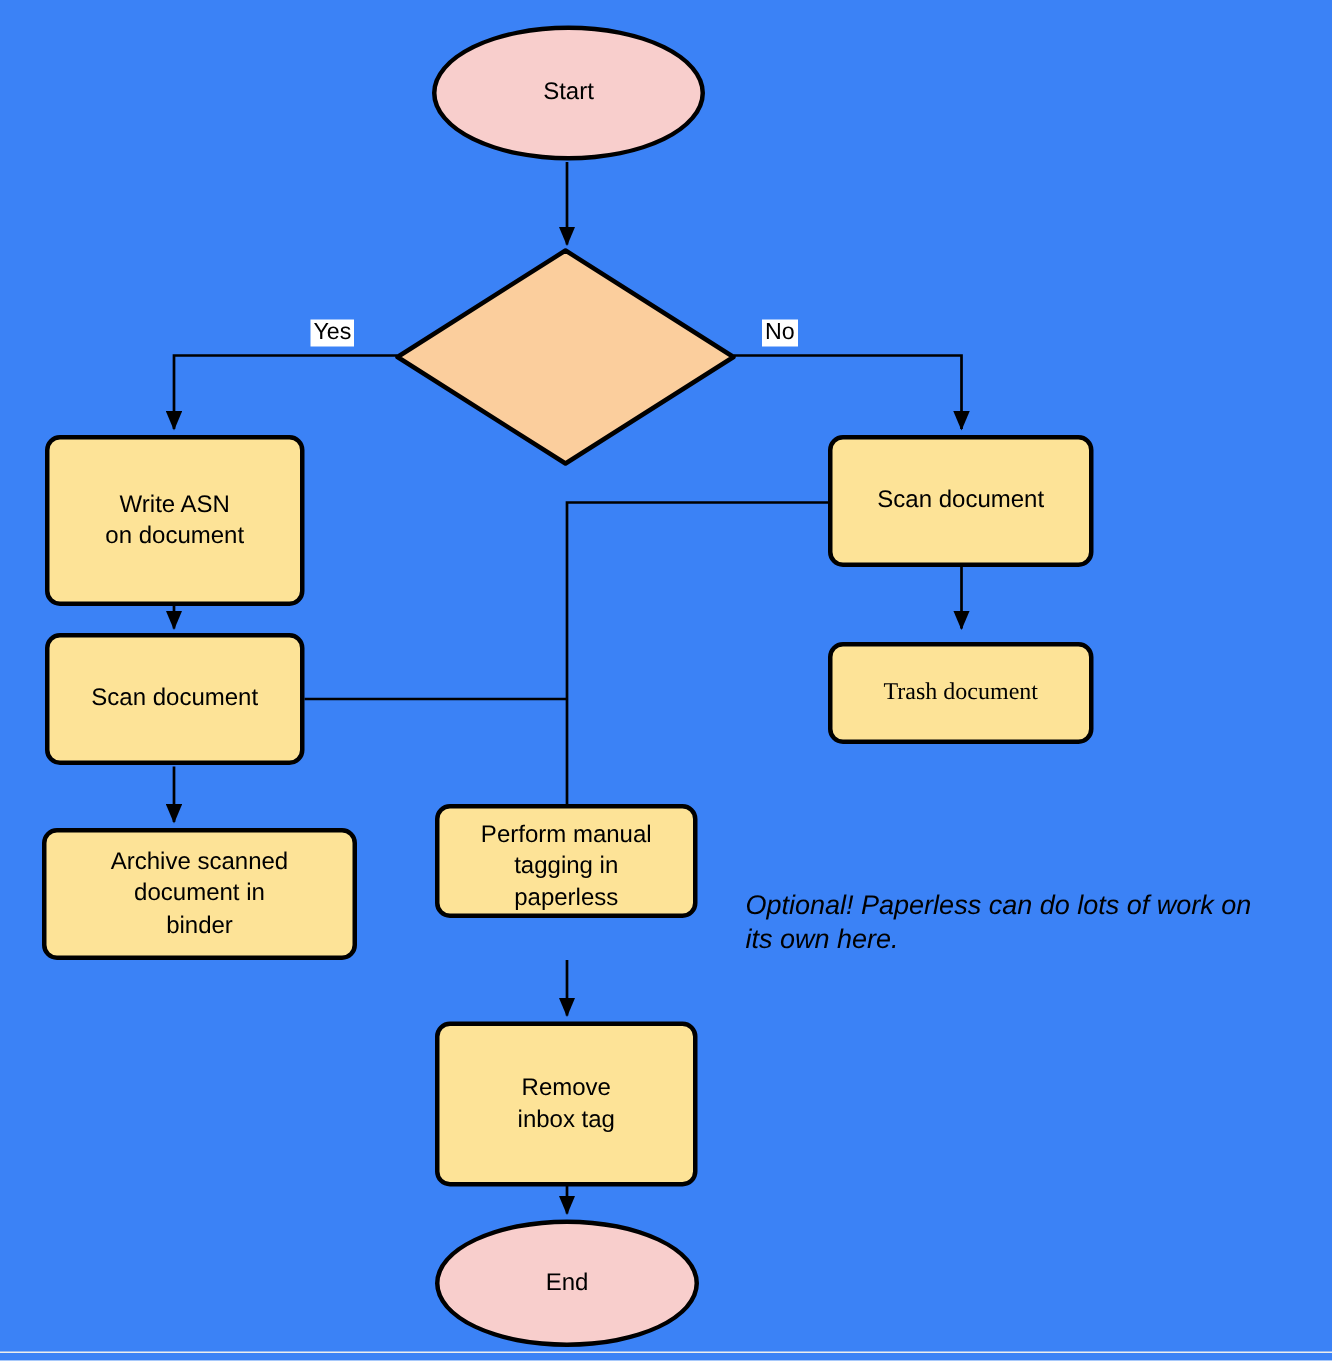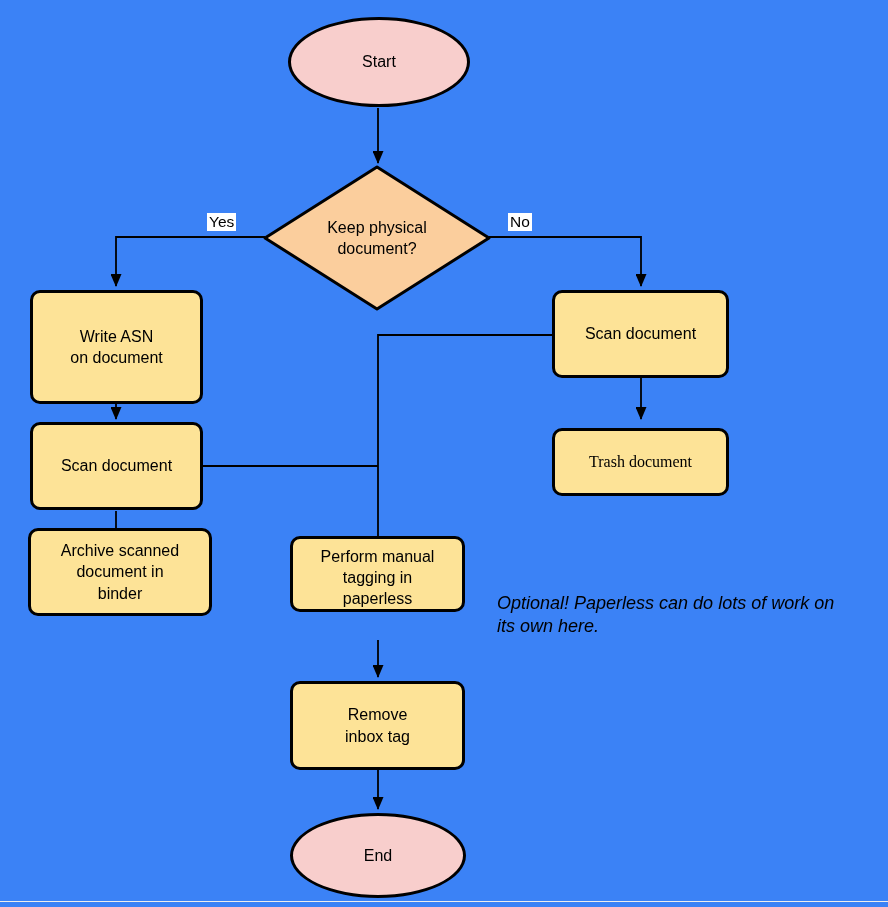--- a/index.html
+++ b/index.html
@@ -63,38 +63,34 @@
   </svg>
 
   <svg class="diamond-svg" width="230" height="148" viewBox="0 0 230 148" xmlns="http://www.w3.org/2000/svg">
     <polygon points="115,3 227,74 115,145 3,74" stroke-linejoin="round" style="fill:var(--node-orange,#fbce9d); stroke:var(--stroke,#000); stroke-width:3"></polygon>
   </svg>
 
   <div class="node ellipse" style="left:288px; top:17px; width:182px; height:90px;">
     <span>Start</span>
   </div>
 
-  <div class="node diamond-label">
-    <span>Keep physical
-document?</span>
-  </div>
 
   <div class="edge-label" style="left:207px; top:213px;">Yes</div>
   <div class="edge-label" style="left:508px; top:213px;text-align:center;">No</div>
 
   <div class="node rect" style="left:30px; top:290px; width:173px; height:114px;">
     <span>Write ASN
 on document</span>
   </div>
 
   <div class="node rect" style="left:30px; top:422px; width:173px; height:88px;">
     <span>Scan document</span>
   </div>
 
-  <div class="node rect" style="left:28px; top:528px; width:184px; height:88px;">
+  <div class="node rect" style="left:28px; top:552px; width:210px; height:88px;">
     <span>Archive scanned
 document in
 binder</span>
   </div>
 
   <div class="node rect" style="left:552px; top:290px; width:177px; height:88px;">
     <span>Scan document</span>
   </div>
 
   <div class="node rect" style="left:552px; top:428px; width:177px; height:68px;font-family:Liberation Serif, serif;">
@@ -103,21 +99,21 @@
 
   <div class="node rect" style="left:290px; top:536px; width:175px; height:76px;align-items:flex-end;">
     <span>Perform manual
 tagging in
 paperless</span>
   </div>
 
   <div class="annotation">Optional! Paperless can do lots of work on
 its own here.</div>
 
-  <div class="node rect" style="left:290px; top:681px; width:175px; height:89px;">
+  <div class="node rect" style="left:290px; top:681px; width:175px; height:110px;">
     <span>Remove
 inbox tag</span>
   </div>
 
   <div class="node ellipse" style="left:290px; top:813px; width:176px; height:85px;">
     <span>End</span>
   </div>
 
   <div class="page-edge"></div>
 </div>

